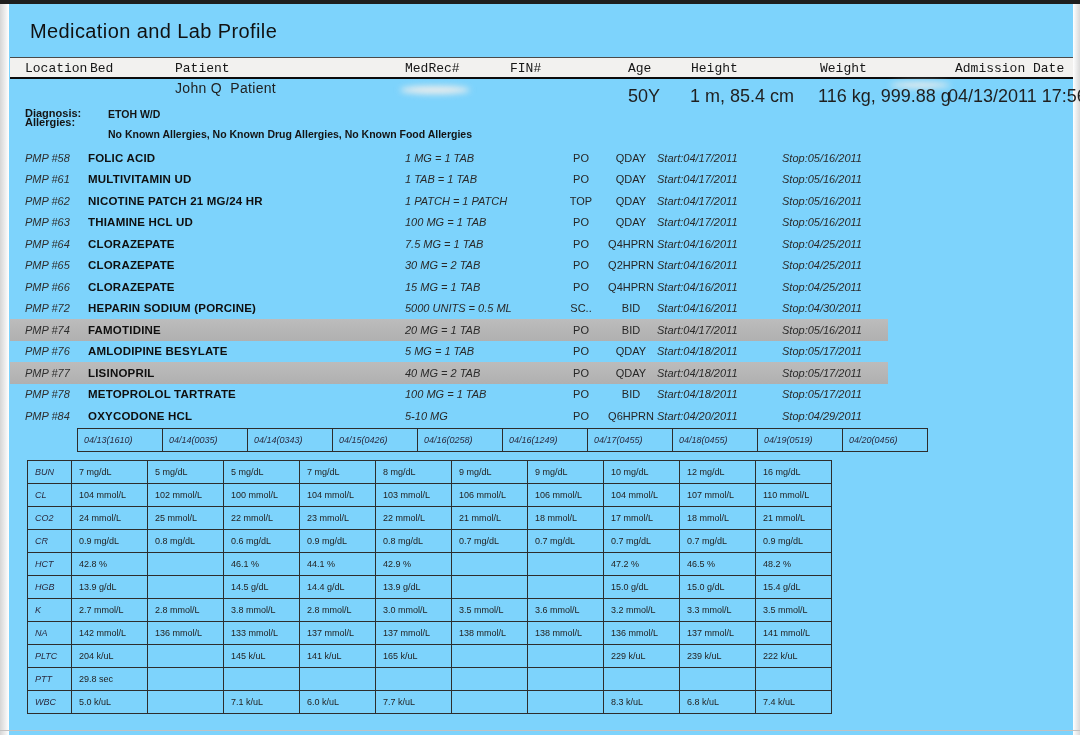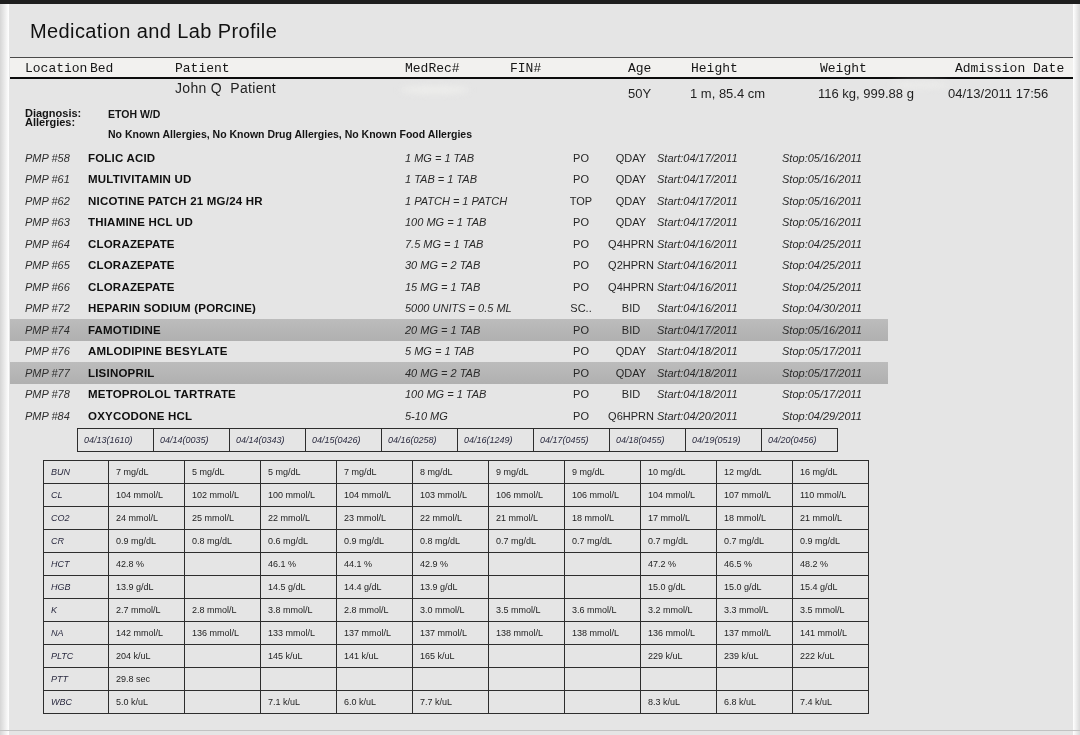--- a/index.html
+++ b/index.html
@@ -1,62 +1,62 @@
 <!DOCTYPE html>
 <html><head>
 <meta charset="utf-8">
 <style>
   html,body{margin:0;padding:0;background:#ffffff;}
-  .page{position:relative;width:1080px;height:735px;background:#e5e5e5;overflow:hidden;
+  .page{position:relative;width:1080px;height:735px;background:#7dd3fc;overflow:hidden;
         font-family:"Liberation Sans",sans-serif;color:#1b1b1b;}
   .top-bar{position:absolute;top:0;left:0;width:1080px;height:4px;background:#1e1e1e;}
   .edge-left{position:absolute;top:4px;left:0;bottom:0;width:9px;
              background:linear-gradient(to right,#d6d6d6,#ffffff);}
   .edge-right{position:absolute;top:4px;right:0;bottom:0;width:7px;
               background:linear-gradient(to left,#d9d9d9,#ffffff);}
   .edge-bottom{position:absolute;left:0;right:0;bottom:4px;height:1px;background:#c2c2c2;}
 
   .doc-title{position:absolute;left:30px;top:20px;font-size:20px;letter-spacing:.4px;
              color:#111;white-space:pre;}
 
   .hdr-band{position:absolute;left:10px;top:57px;width:1063px;height:19px;background:#f2f1ef;
             border-top:1px solid #4a4a4a;border-bottom:2px solid #0c0c0c;}
   .hdr-band span{position:absolute;top:3px;font-family:Liberation Mono, monospace;
                  font-size:13px;color:#161616;white-space:nowrap;}
 
-  .val{position:absolute;font-size:13px;color:#1f1f1f;white-space:pre;}
+  .val{position:absolute;font-size:18px;color:#1f1f1f;white-space:pre;}
   .patient-name{font-size:14px;letter-spacing:.3px;}
 
   .lbl-bold{position:absolute;font-size:11px;font-weight:bold;color:#141414;}
   .val-bold{position:absolute;font-size:10.5px;font-weight:bold;color:#141414;white-space:pre;padding-left:20px;}
 
   .smudge{position:absolute;background:#ededeb;border-radius:50%;filter:blur(3px);}
 
   .med-list{position:absolute;left:10px;top:147px;width:878px;}
   .med-row{height:21.5px;display:grid;align-items:center;padding-left:15px;
            grid-template-columns:63px 317px 152px 48px 52px 125px 1fr;font-size:11px;}
   .med-row.hl{background:linear-gradient(to bottom,#bcbcbc,#b0b0b0);}
   .med-id{font-style:italic;color:#2e2e2e;}
   .med-name{font-weight:bold;font-size:11.5px;color:#0f0f0f;letter-spacing:.2px;}
   .med-dose{font-style:italic;color:#2a2a2a;}
   .med-route,.med-freq{text-align:center;color:#262626;}
   .med-start,.med-stop{font-style:italic;color:#2a2a2a;}
 
   .lab{position:absolute;left:27px;top:428px;}
   .date-row{display:flex;margin-left:51px;}
-  .date-cell{box-sizing:border-box;width:77px;height:24px;border:1px solid #2d2d2d;
+  .date-cell{box-sizing:border-box;width:86px;height:24px;border:1px solid #2d2d2d;
              margin-left:-1px;display:flex;align-items:center;padding-left:6px;
              font-size:9px;font-style:italic;color:#2b2b40;}
   .lab-body{margin-top:8px;}
   .lab-row{display:flex;}
   .lab-row + .lab-row{margin-top:-1px;}
   .lab-cell{box-sizing:border-box;width:77px;height:24px;border:1px solid #2d2d2d;
             margin-left:-1px;display:flex;align-items:center;padding-left:7px;
             font-size:9px;color:#232323;white-space:nowrap;}
-  .lab-cell.lbl{width:66px;margin-left:16px;font-style:italic;color:#2b2b40;}
+  .lab-cell.lbl{width:45px;margin-left:0;font-style:italic;color:#2b2b40;}
 </style>
 </head>
 <body>
 
 <div class="page">
   <div class="top-bar"></div>
   <div class="edge-left"></div>
   <div class="edge-right"></div>
   <div class="edge-bottom"></div>
 

